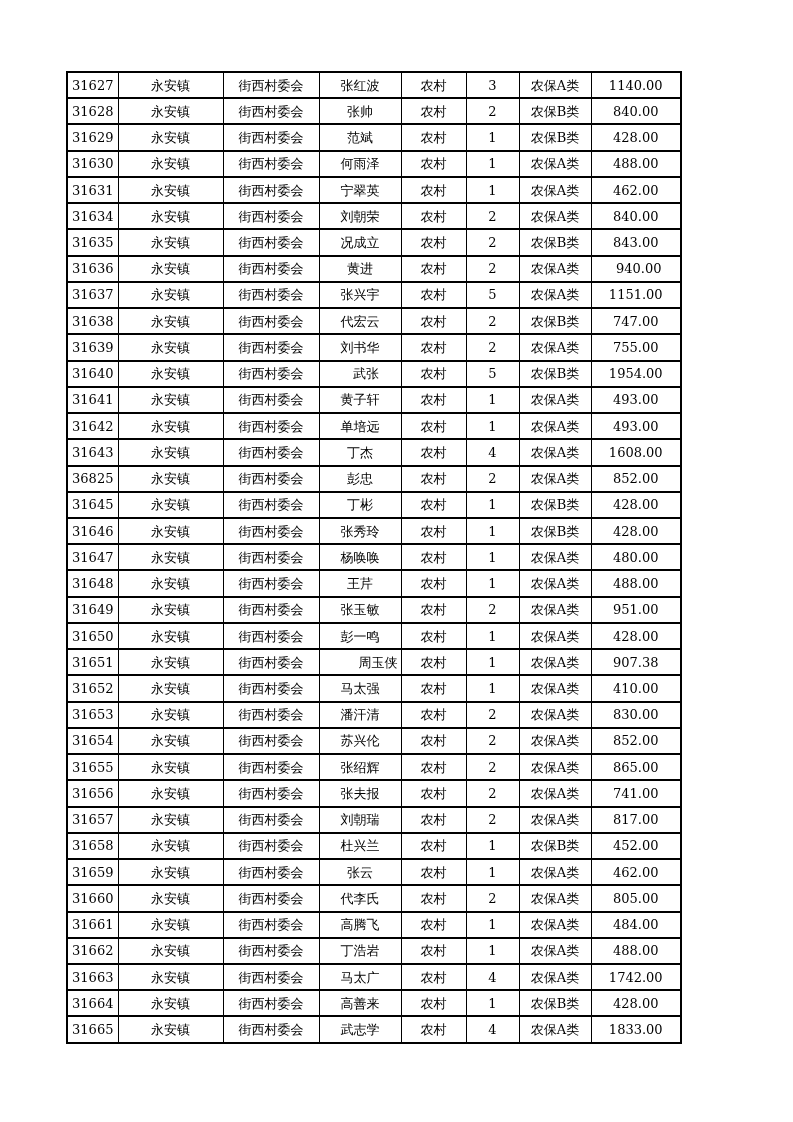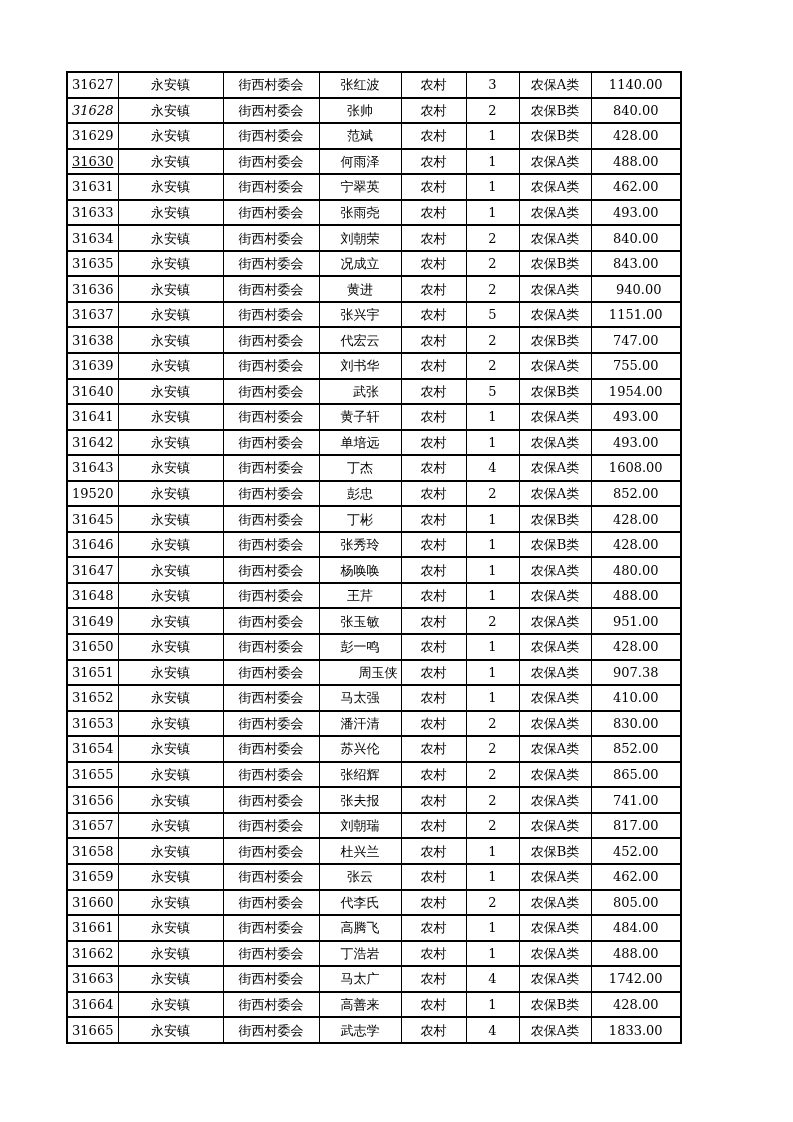--- a/index.html
+++ b/index.html
@@ -68,171 +68,161 @@
           <td style="border-color: rgb(0, 0, 0);">31627</td>
           <td style="border-color: rgb(0, 0, 0);">永安镇</td>
           <td style="border-color: rgb(0, 0, 0);">街西村委会</td>
           <td style="border-color: rgb(0, 0, 0);">张红波</td>
           <td style="border-color: rgb(0, 0, 0);">农村</td>
           <td style="border-color: rgb(0, 0, 0);">3</td>
           <td style="border-color: rgb(0, 0, 0);">农保A类</td>
           <td style="border-color: rgb(0, 0, 0);">1140.00</td>
         </tr>
         <tr>
-          <td style="border-color: rgb(0, 0, 0); font-style: italic;">31628</td>
+          <td style="border-color: rgb(0, 0, 0);">31628</td>
           <td style="border-color: rgb(0, 0, 0);">永安镇</td>
           <td style="border-color: rgb(0, 0, 0);">街西村委会</td>
           <td style="border-color: rgb(0, 0, 0);">张帅</td>
           <td style="border-color: rgb(0, 0, 0);">农村</td>
           <td style="border-color: rgb(0, 0, 0);">2</td>
           <td style="border-color: rgb(0, 0, 0);">农保B类</td>
           <td style="border-color: rgb(0, 0, 0);">840.00</td>
         </tr>
         <tr>
           <td style="border-color: rgb(0, 0, 0);">31629</td>
           <td style="border-color: rgb(0, 0, 0);">永安镇</td>
           <td style="border-color: rgb(0, 0, 0);">街西村委会</td>
           <td style="border-color: rgb(0, 0, 0);">范斌</td>
           <td style="border-color: rgb(0, 0, 0);">农村</td>
           <td style="border-color: rgb(0, 0, 0);">1</td>
           <td style="border-color: rgb(0, 0, 0);">农保B类</td>
           <td style="border-color: rgb(0, 0, 0);">428.00</td>
         </tr>
         <tr>
-          <td style="border-color: rgb(0, 0, 0); text-decoration: underline;">31630</td>
+          <td style="border-color: rgb(0, 0, 0);">31630</td>
           <td style="border-color: rgb(0, 0, 0);">永安镇</td>
           <td style="border-color: rgb(0, 0, 0);">街西村委会</td>
           <td style="border-color: rgb(0, 0, 0);">何雨泽</td>
           <td style="border-color: rgb(0, 0, 0);">农村</td>
           <td style="border-color: rgb(0, 0, 0);">1</td>
           <td style="border-color: rgb(0, 0, 0);">农保A类</td>
           <td style="border-color: rgb(0, 0, 0);">488.00</td>
         </tr>
         <tr>
           <td style="border-color: rgb(0, 0, 0);">31631</td>
           <td style="border-color: rgb(0, 0, 0);">永安镇</td>
           <td style="border-color: rgb(0, 0, 0);">街西村委会</td>
           <td style="border-color: rgb(0, 0, 0);">宁翠英</td>
           <td style="border-color: rgb(0, 0, 0);">农村</td>
           <td style="border-color: rgb(0, 0, 0);">1</td>
           <td style="border-color: rgb(0, 0, 0);">农保A类</td>
           <td style="border-color: rgb(0, 0, 0);">462.00</td>
         </tr>
         <tr>
-          <td style="border-color: rgb(0, 0, 0);">31633</td>
-          <td style="border-color: rgb(0, 0, 0);">永安镇</td>
-          <td style="border-color: rgb(0, 0, 0);">街西村委会</td>
-          <td style="border-color: rgb(0, 0, 0);">张雨尧</td>
+          <td style="border-color: rgb(0, 0, 0);">31634</td>
+          <td style="border-color: rgb(0, 0, 0);">永安镇</td>
+          <td style="border-color: rgb(0, 0, 0);">街西村委会</td>
+          <td style="border-color: rgb(0, 0, 0);">刘朝荣</td>
+          <td style="border-color: rgb(0, 0, 0);">农村</td>
+          <td style="border-color: rgb(0, 0, 0);">2</td>
+          <td style="border-color: rgb(0, 0, 0);">农保A类</td>
+          <td style="border-color: rgb(0, 0, 0);">840.00</td>
+        </tr>
+        <tr>
+          <td style="border-color: rgb(0, 0, 0);">31635</td>
+          <td style="border-color: rgb(0, 0, 0);">永安镇</td>
+          <td style="border-color: rgb(0, 0, 0);">街西村委会</td>
+          <td style="border-color: rgb(0, 0, 0); margin-left: 24px;">况成立</td>
+          <td style="border-color: rgb(0, 0, 0);">农村</td>
+          <td style="border-color: rgb(0, 0, 0);">2</td>
+          <td style="border-color: rgb(0, 0, 0);">农保B类</td>
+          <td style="border-color: rgb(0, 0, 0);">843.00</td>
+        </tr>
+        <tr>
+          <td style="border-color: rgb(0, 0, 0);">31636</td>
+          <td style="border-color: rgb(0, 0, 0);">永安镇</td>
+          <td style="border-color: rgb(0, 0, 0);">街西村委会</td>
+          <td style="border-color: rgb(0, 0, 0);">黄进</td>
+          <td style="border-color: rgb(0, 0, 0);">农村</td>
+          <td style="border-color: rgb(0, 0, 0);">2</td>
+          <td style="border-color: rgb(0, 0, 0);">农保A类</td>
+          <td style="border-color: rgb(0, 0, 0); padding-left: 6px;">940.00</td>
+        </tr>
+        <tr>
+          <td style="border-color: rgb(0, 0, 0);">31637</td>
+          <td style="border-color: rgb(0, 0, 0);">永安镇</td>
+          <td style="border-color: rgb(0, 0, 0);">街西村委会</td>
+          <td style="border-color: rgb(0, 0, 0);">张兴宇</td>
+          <td style="border-color: rgb(0, 0, 0);">农村</td>
+          <td style="border-color: rgb(0, 0, 0);">5</td>
+          <td style="border-color: rgb(0, 0, 0);">农保A类</td>
+          <td style="border-color: rgb(0, 0, 0);">1151.00</td>
+        </tr>
+        <tr>
+          <td style="border-color: rgb(0, 0, 0);">31638</td>
+          <td style="border-color: rgb(0, 0, 0);">永安镇</td>
+          <td style="border-color: rgb(0, 0, 0);">街西村委会</td>
+          <td style="border-color: rgb(0, 0, 0);">代宏云</td>
+          <td style="border-color: rgb(0, 0, 0);">农村</td>
+          <td style="border-color: rgb(0, 0, 0);">2</td>
+          <td style="border-color: rgb(0, 0, 0);">农保B类</td>
+          <td style="border-color: rgb(0, 0, 0);">747.00</td>
+        </tr>
+        <tr>
+          <td style="border-color: rgb(0, 0, 0);">31639</td>
+          <td style="border-color: rgb(0, 0, 0);">永安镇</td>
+          <td style="border-color: rgb(0, 0, 0);">街西村委会</td>
+          <td style="border-color: rgb(0, 0, 0);">刘书华</td>
+          <td style="border-color: rgb(0, 0, 0);">农村</td>
+          <td style="border-color: rgb(0, 0, 0);">2</td>
+          <td style="border-color: rgb(0, 0, 0);">农保A类</td>
+          <td style="border-color: rgb(0, 0, 0);">755.00</td>
+        </tr>
+        <tr>
+          <td style="border-color: rgb(0, 0, 0);">31640</td>
+          <td style="border-color: rgb(0, 0, 0);">永安镇</td>
+          <td style="border-color: rgb(0, 0, 0);">街西村委会</td>
+          <td style="border-color: rgb(0, 0, 0); padding-left: 12px;">武张</td>
+          <td style="border-color: rgb(0, 0, 0);">农村</td>
+          <td style="border-color: rgb(0, 0, 0);">5</td>
+          <td style="border-color: rgb(0, 0, 0);">农保B类</td>
+          <td style="border-color: rgb(0, 0, 0);">1954.00</td>
+        </tr>
+        <tr>
+          <td style="border-color: rgb(0, 0, 0);">31641</td>
+          <td style="border-color: rgb(0, 0, 0);">永安镇</td>
+          <td style="border-color: rgb(0, 0, 0);">街西村委会</td>
+          <td style="border-color: rgb(0, 0, 0);">黄子轩</td>
           <td style="border-color: rgb(0, 0, 0);">农村</td>
           <td style="border-color: rgb(0, 0, 0);">1</td>
           <td style="border-color: rgb(0, 0, 0);">农保A类</td>
           <td style="border-color: rgb(0, 0, 0);">493.00</td>
         </tr>
         <tr>
-          <td style="border-color: rgb(0, 0, 0);">31634</td>
-          <td style="border-color: rgb(0, 0, 0);">永安镇</td>
-          <td style="border-color: rgb(0, 0, 0);">街西村委会</td>
-          <td style="border-color: rgb(0, 0, 0);">刘朝荣</td>
-          <td style="border-color: rgb(0, 0, 0);">农村</td>
-          <td style="border-color: rgb(0, 0, 0);">2</td>
-          <td style="border-color: rgb(0, 0, 0);">农保A类</td>
-          <td style="border-color: rgb(0, 0, 0);">840.00</td>
-        </tr>
-        <tr>
-          <td style="border-color: rgb(0, 0, 0);">31635</td>
-          <td style="border-color: rgb(0, 0, 0);">永安镇</td>
-          <td style="border-color: rgb(0, 0, 0);">街西村委会</td>
-          <td style="border-color: rgb(0, 0, 0); margin-left: 24px;">况成立</td>
-          <td style="border-color: rgb(0, 0, 0);">农村</td>
-          <td style="border-color: rgb(0, 0, 0);">2</td>
-          <td style="border-color: rgb(0, 0, 0);">农保B类</td>
-          <td style="border-color: rgb(0, 0, 0);">843.00</td>
-        </tr>
-        <tr>
-          <td style="border-color: rgb(0, 0, 0);">31636</td>
-          <td style="border-color: rgb(0, 0, 0);">永安镇</td>
-          <td style="border-color: rgb(0, 0, 0);">街西村委会</td>
-          <td style="border-color: rgb(0, 0, 0);">黄进</td>
-          <td style="border-color: rgb(0, 0, 0);">农村</td>
-          <td style="border-color: rgb(0, 0, 0);">2</td>
-          <td style="border-color: rgb(0, 0, 0);">农保A类</td>
-          <td style="border-color: rgb(0, 0, 0); padding-left: 6px;">940.00</td>
-        </tr>
-        <tr>
-          <td style="border-color: rgb(0, 0, 0);">31637</td>
-          <td style="border-color: rgb(0, 0, 0);">永安镇</td>
-          <td style="border-color: rgb(0, 0, 0);">街西村委会</td>
-          <td style="border-color: rgb(0, 0, 0);">张兴宇</td>
-          <td style="border-color: rgb(0, 0, 0);">农村</td>
-          <td style="border-color: rgb(0, 0, 0);">5</td>
-          <td style="border-color: rgb(0, 0, 0);">农保A类</td>
-          <td style="border-color: rgb(0, 0, 0);">1151.00</td>
-        </tr>
-        <tr>
-          <td style="border-color: rgb(0, 0, 0);">31638</td>
-          <td style="border-color: rgb(0, 0, 0);">永安镇</td>
-          <td style="border-color: rgb(0, 0, 0);">街西村委会</td>
-          <td style="border-color: rgb(0, 0, 0);">代宏云</td>
-          <td style="border-color: rgb(0, 0, 0);">农村</td>
-          <td style="border-color: rgb(0, 0, 0);">2</td>
-          <td style="border-color: rgb(0, 0, 0);">农保B类</td>
-          <td style="border-color: rgb(0, 0, 0);">747.00</td>
-        </tr>
-        <tr>
-          <td style="border-color: rgb(0, 0, 0);">31639</td>
-          <td style="border-color: rgb(0, 0, 0);">永安镇</td>
-          <td style="border-color: rgb(0, 0, 0);">街西村委会</td>
-          <td style="border-color: rgb(0, 0, 0);">刘书华</td>
-          <td style="border-color: rgb(0, 0, 0);">农村</td>
-          <td style="border-color: rgb(0, 0, 0);">2</td>
-          <td style="border-color: rgb(0, 0, 0);">农保A类</td>
-          <td style="border-color: rgb(0, 0, 0);">755.00</td>
-        </tr>
-        <tr>
-          <td style="border-color: rgb(0, 0, 0);">31640</td>
-          <td style="border-color: rgb(0, 0, 0);">永安镇</td>
-          <td style="border-color: rgb(0, 0, 0);">街西村委会</td>
-          <td style="border-color: rgb(0, 0, 0); padding-left: 12px;">武张</td>
-          <td style="border-color: rgb(0, 0, 0);">农村</td>
-          <td style="border-color: rgb(0, 0, 0);">5</td>
-          <td style="border-color: rgb(0, 0, 0);">农保B类</td>
-          <td style="border-color: rgb(0, 0, 0);">1954.00</td>
-        </tr>
-        <tr>
-          <td style="border-color: rgb(0, 0, 0);">31641</td>
-          <td style="border-color: rgb(0, 0, 0);">永安镇</td>
-          <td style="border-color: rgb(0, 0, 0);">街西村委会</td>
-          <td style="border-color: rgb(0, 0, 0);">黄子轩</td>
+          <td style="border-color: rgb(0, 0, 0);">31642</td>
+          <td style="border-color: rgb(0, 0, 0);">永安镇</td>
+          <td style="border-color: rgb(0, 0, 0);">街西村委会</td>
+          <td style="border-color: rgb(0, 0, 0);">单培远</td>
           <td style="border-color: rgb(0, 0, 0);">农村</td>
           <td style="border-color: rgb(0, 0, 0);">1</td>
           <td style="border-color: rgb(0, 0, 0);">农保A类</td>
           <td style="border-color: rgb(0, 0, 0);">493.00</td>
         </tr>
         <tr>
-          <td style="border-color: rgb(0, 0, 0);">31642</td>
-          <td style="border-color: rgb(0, 0, 0);">永安镇</td>
-          <td style="border-color: rgb(0, 0, 0);">街西村委会</td>
-          <td style="border-color: rgb(0, 0, 0);">单培远</td>
-          <td style="border-color: rgb(0, 0, 0);">农村</td>
-          <td style="border-color: rgb(0, 0, 0);">1</td>
-          <td style="border-color: rgb(0, 0, 0);">农保A类</td>
-          <td style="border-color: rgb(0, 0, 0);">493.00</td>
-        </tr>
-        <tr>
           <td style="border-color: rgb(0, 0, 0);">31643</td>
           <td style="border-color: rgb(0, 0, 0);">永安镇</td>
           <td style="border-color: rgb(0, 0, 0);">街西村委会</td>
           <td style="border-color: rgb(0, 0, 0);">丁杰</td>
           <td style="border-color: rgb(0, 0, 0);">农村</td>
           <td style="border-color: rgb(0, 0, 0);">4</td>
           <td style="border-color: rgb(0, 0, 0);">农保A类</td>
           <td style="border-color: rgb(0, 0, 0);">1608.00</td>
         </tr>
         <tr>
-          <td style="border-color: rgb(0, 0, 0);">19520</td>
+          <td style="border-color: rgb(0, 0, 0);">36825</td>
           <td style="border-color: rgb(0, 0, 0);">永安镇</td>
           <td style="border-color: rgb(0, 0, 0);">街西村委会</td>
           <td style="border-color: rgb(0, 0, 0);">彭忠</td>
           <td style="border-color: rgb(0, 0, 0);">农村</td>
           <td style="border-color: rgb(0, 0, 0);">2</td>
           <td style="border-color: rgb(0, 0, 0);">农保A类</td>
           <td style="border-color: rgb(0, 0, 0);">852.00</td>
         </tr>
         <tr>
           <td style="border-color: rgb(0, 0, 0);">31645</td>

